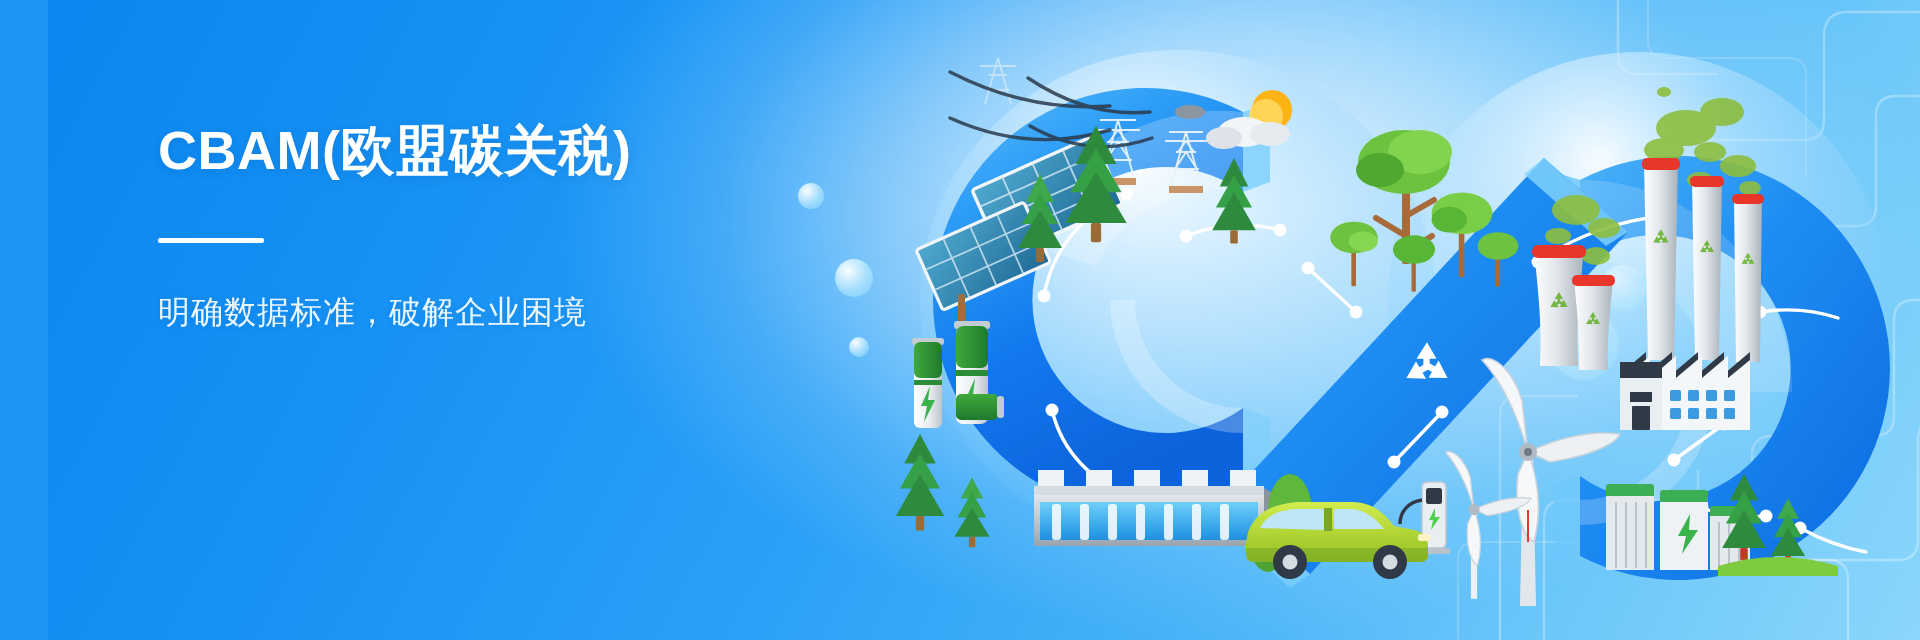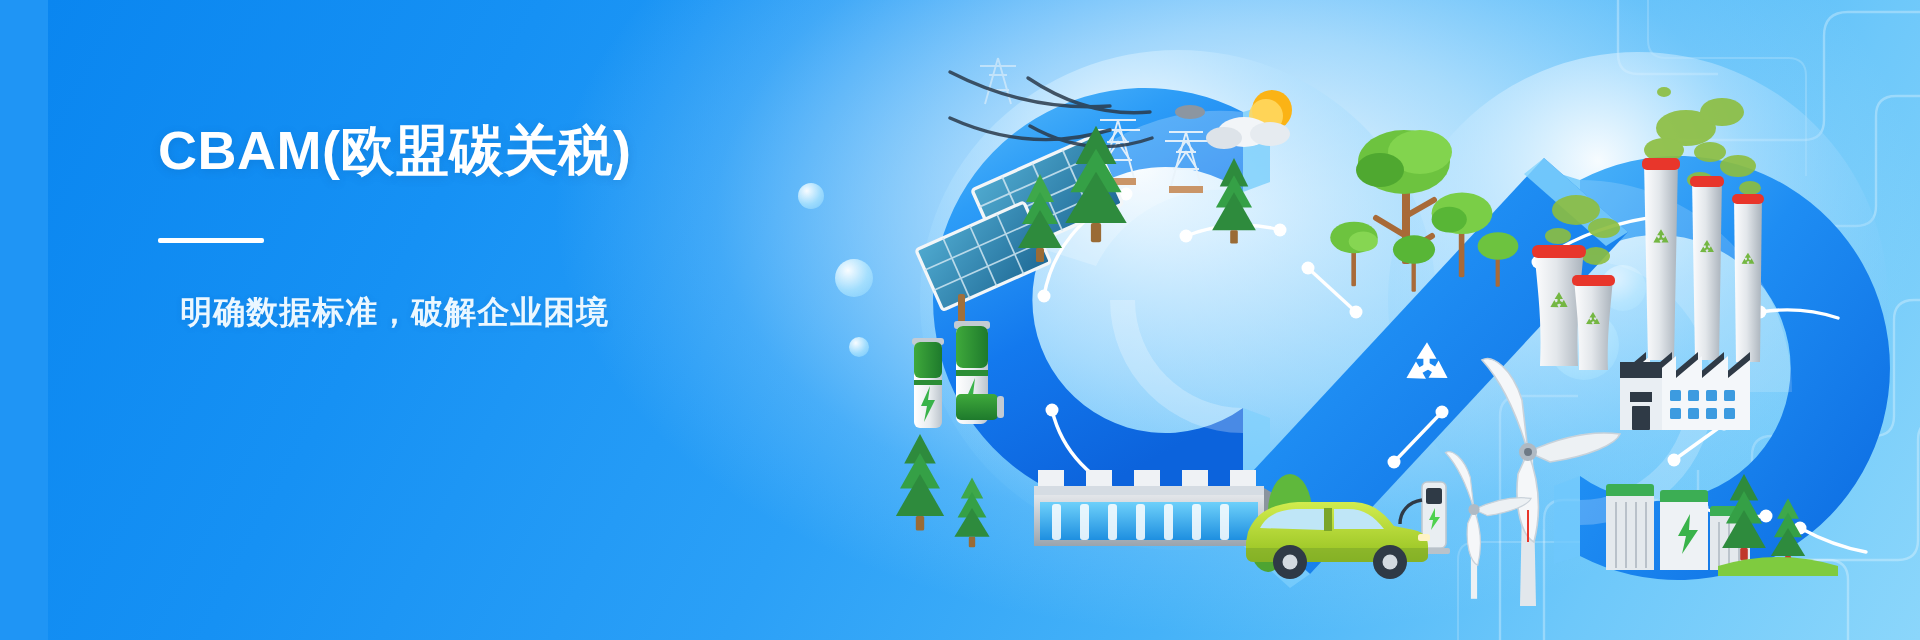--- a/index.html
+++ b/index.html
@@ -42,24 +42,23 @@
     text-shadow:0 2px 10px rgba(0,70,140,.18);
     white-space:nowrap;
   }
   .title .ln2{ display:block; }
   .rule{
     width:106px; height:5px; background:#ffffff;
     margin-top:56px; border-radius:2px;
   }
   .subtitle{
     margin-top:48px;
-    font-size:32px; font-weight:700; line-height:42px;
+    font-size:32px; font-weight:400; line-height:42px;
     color:#ebf7ff; letter-spacing:1px; white-space:nowrap;
     text-shadow:0 1px 6px rgba(0,70,140,.14);
-    text-align:center;
   }
 
   
   .illus{
     position:absolute; left:790px; top:0;
     width:1130px; height:640px; z-index:20;
   }
   .illus svg{ display:block; width:100%; height:100%; }
 </style>
 </head>

